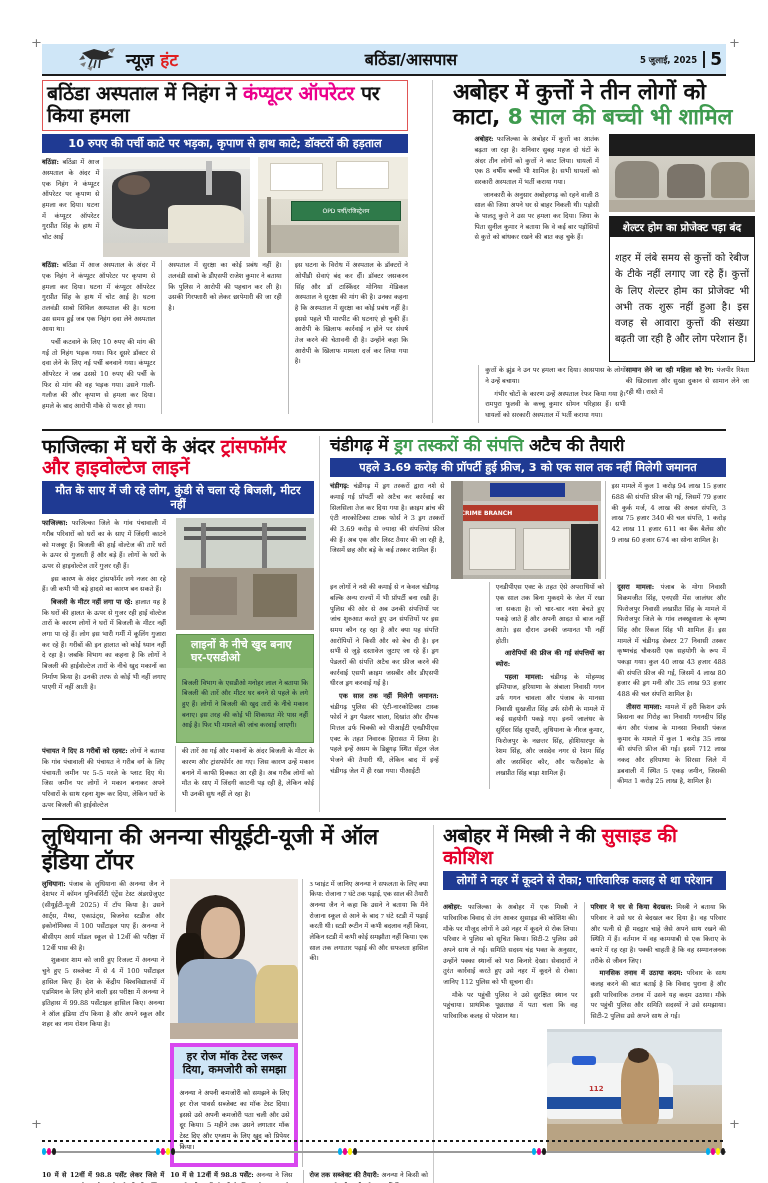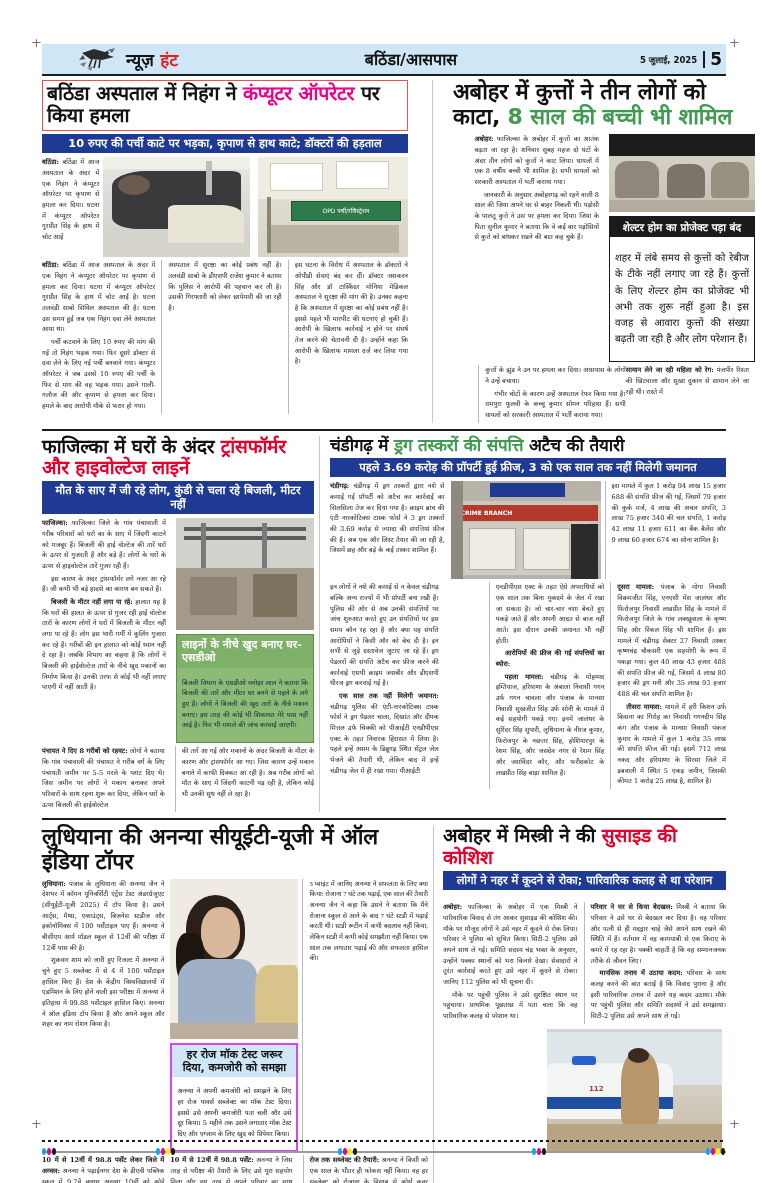--- a/index.html
+++ b/index.html
@@ -72,39 +72,39 @@
 
   .photo{
     background:#c9c9c9;position:relative;overflow:hidden;border:0;
   }
 
   
   .greenbox{
     background:#7fb069;color:#fff;border:1px solid #5d8f4c;
   }
   .greenbox .gb-title{
-    font-weight:bold;font-size:11px;padding:4px 5px 3px;line-height:1.18;
+    font-weight:bold;font-size:11px;padding:4px 14px 3px;line-height:1.18;
   }
   .greenbox .gb-body{
     background:#8cbb77;color:#123;font-size:6.6px;line-height:1.6;
     padding:3px 5px 5px;text-align:justify;
     font-family:"DejaVu Serif","Liberation Serif",serif;
   }
   
   .darkbox{border:1px solid #1b1b1b;}
   .darkbox .db-title{
     background:#1b1b1b;color:#fff;font-weight:bold;font-size:10.5px;
     text-align:center;padding:3px 4px;
   }
   .darkbox .db-body{
     font-size:10px;line-height:1.62;padding:3px 5px 4px;text-align:justify;
     font-family:"DejaVu Serif","Liberation Serif",serif;
   }
   
-  .cyanbox{border:2px solid #d946ef;}
+  .cyanbox{border:4px solid #d946ef;}
   .cyanbox .cb-title{
     background:#cfe6f7;color:#111;font-weight:bold;font-size:11px;
     text-align:center;padding:3px 4px;line-height:1.2;
   }
   .cyanbox .cb-body{
     font-size:6.6px;line-height:1.62;padding:3px 5px 4px;text-align:justify;
     font-family:"DejaVu Serif","Liberation Serif",serif;
   }
 
   

